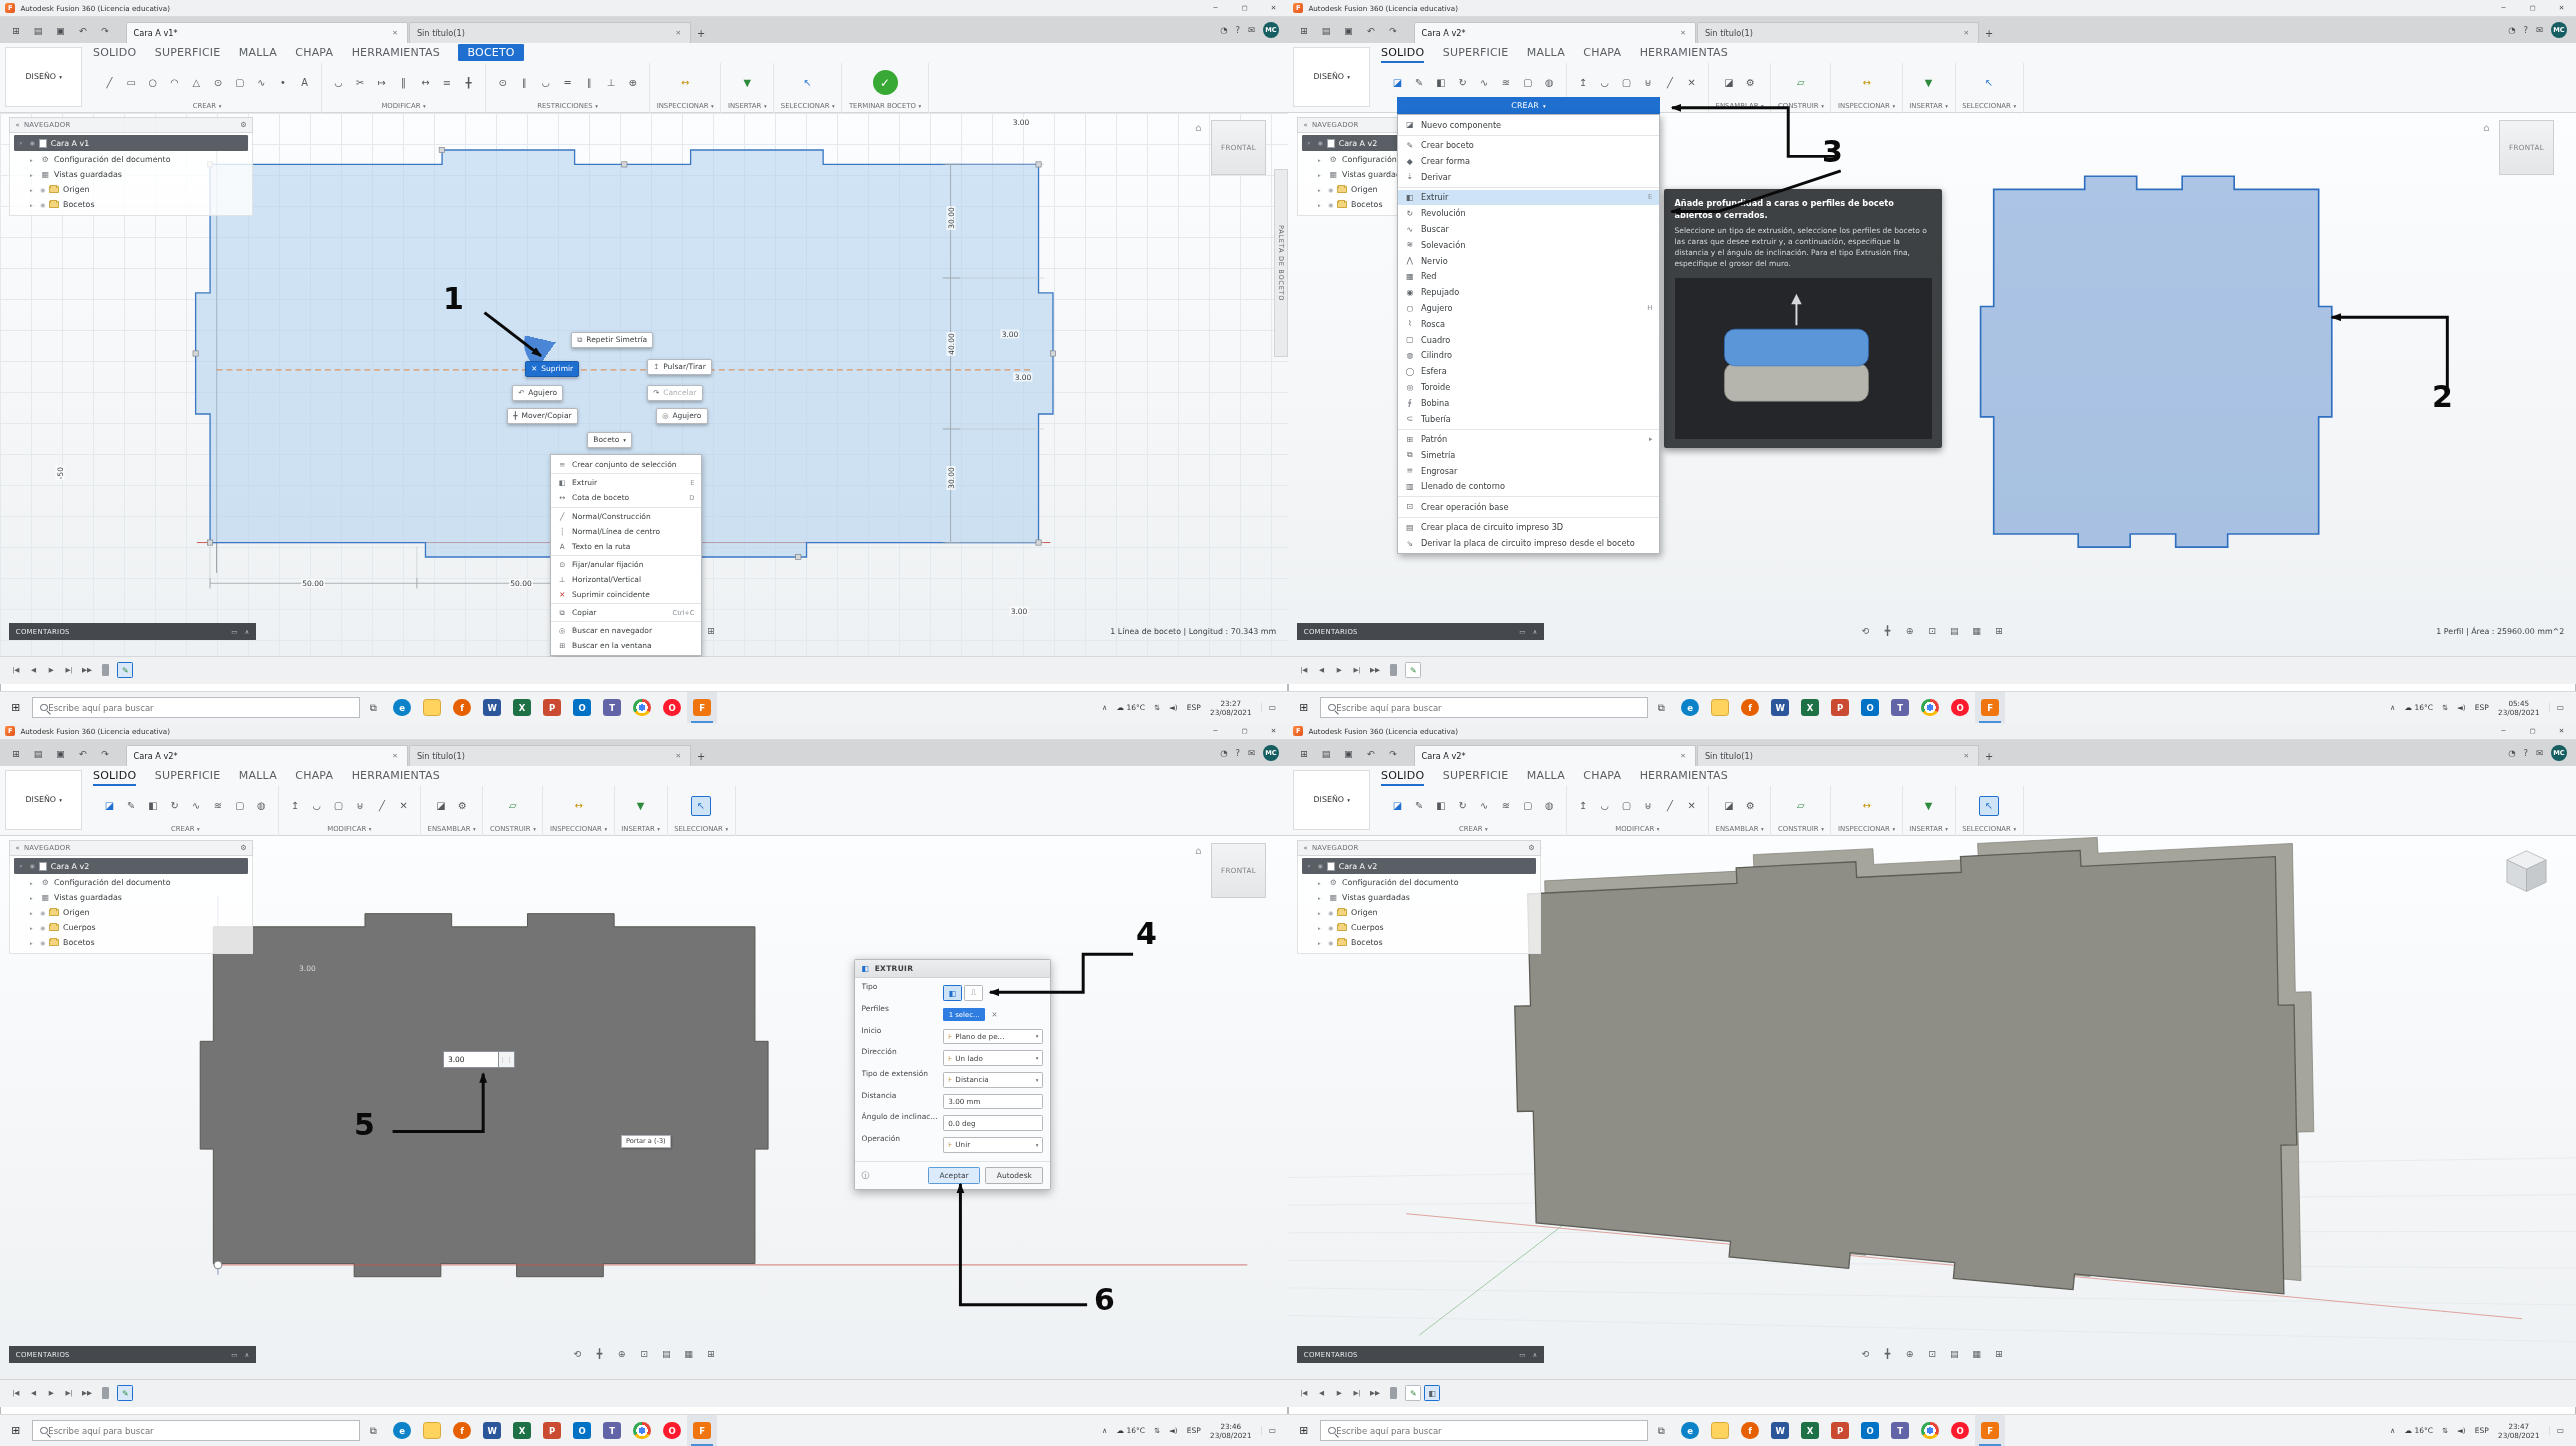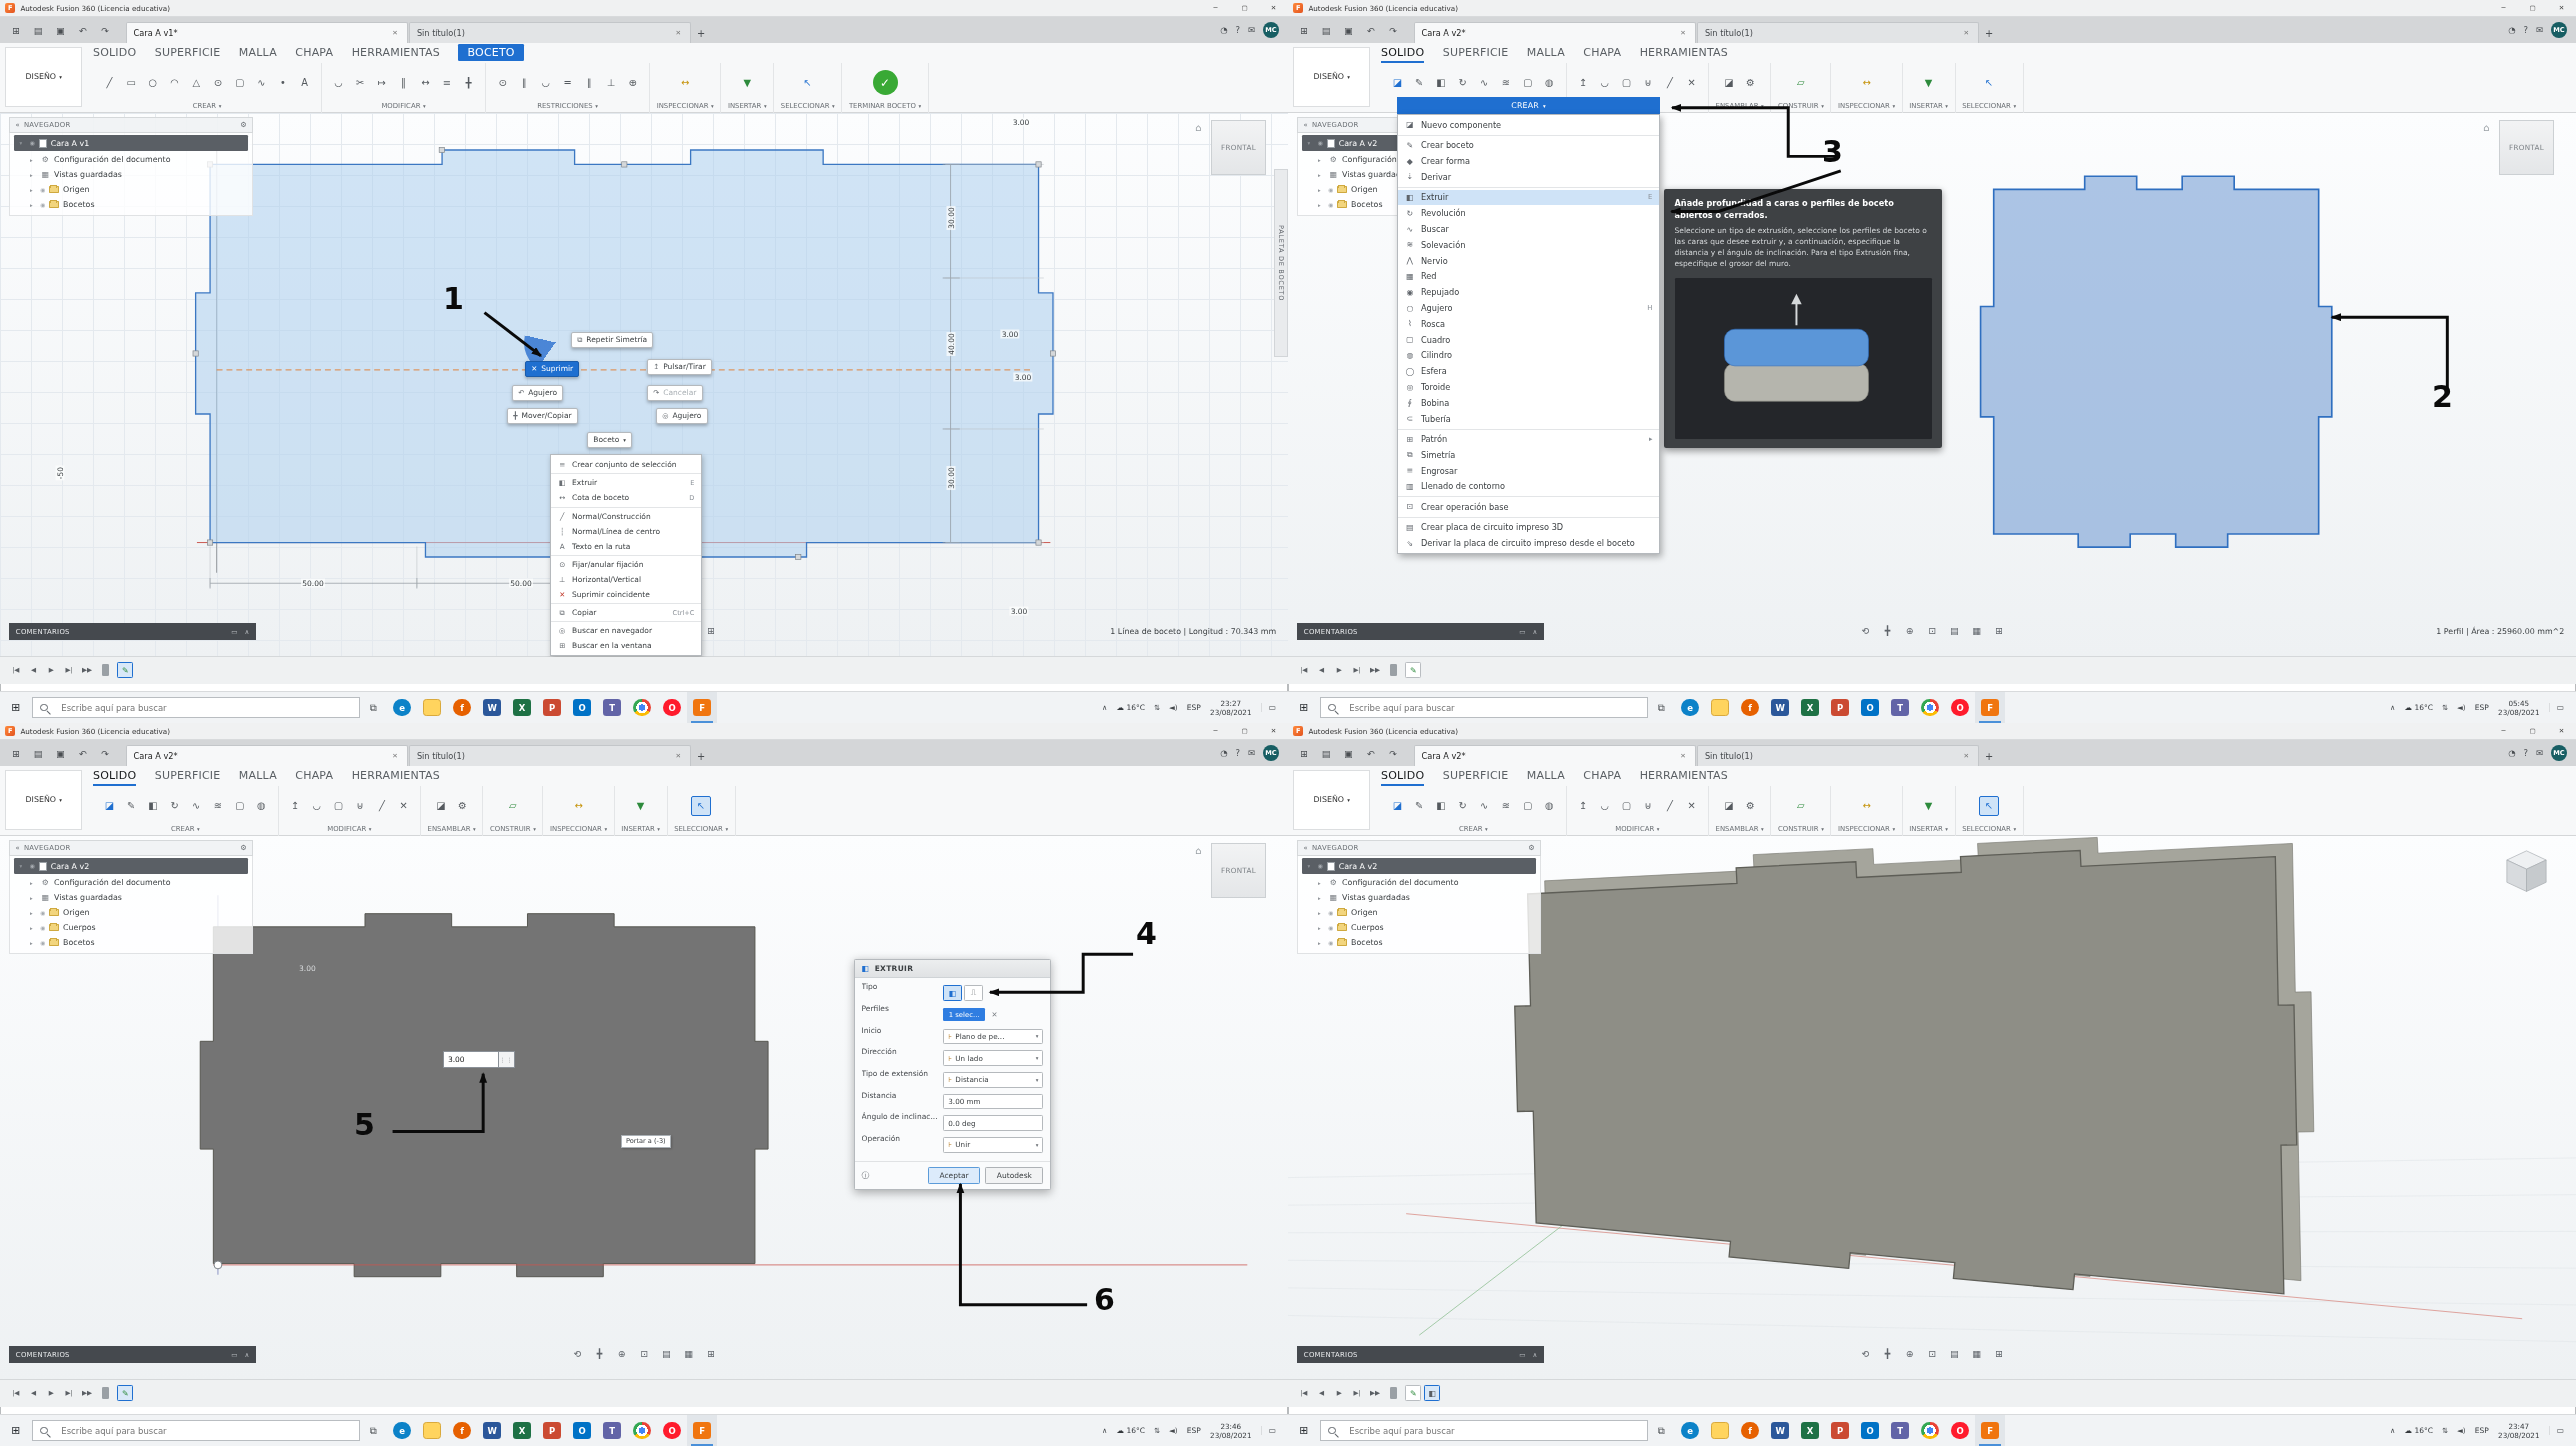--- a/index.html
+++ b/index.html
@@ -74,21 +74,21 @@
 
 .timeline{position:absolute;top:656px;left:0;right:0;height:27.6px;background:#eff1f2;border-top:0.7px solid #d5d8da;display:flex;align-items:center;gap:2px;padding:0 7.9px;z-index:25}
 .tl-btn{min-width:15.8px;height:14.4px;display:flex;align-items:center;justify-content:center;font-size:6.6px;color:#5a5f64}
 .tl-marker{width:6.6px;height:11.8px;background:#9aa0a5;border-radius:1.3px;margin:0 5.3px}
 .tl-op{width:15.8px;height:15.8px;border:0.7px solid #b9bdc1;background:#fff;border-radius:1.3px;display:flex;align-items:center;justify-content:center;font-size:7.9px;margin-left:1.3px}
 .tl-op.active{border:1.3px solid #1f6fd0;background:#d8e8f8}
 .tl-op .s{color:#2e8b3d}.tl-op .e{color:#5a5f64}
 
 .taskbar{position:absolute;top:691px;left:0;right:0;height:32px;background:#f1f3f5;border-top:0.7px solid #d8dadc;display:flex;align-items:center;z-index:40}
 .tb-start{width:31.5px;height:100%;display:flex;align-items:center;justify-content:center;font-size:11px;color:#2b2f33}
-.tb-search{width:328px;height:21.7px;background:#fff;border:0.7px solid #b9bdc1;display:flex;align-items:center;gap:13px;padding:0 7.9px}
+.tb-search{width:328px;height:21.7px;background:#fff;border:0.7px solid #b9bdc1;display:flex;align-items:center;gap:0;padding:0 7.9px}
 .mag{width:7.9px;height:7.9px;border:1.3px solid #5f646a;border-radius:50%;position:relative;flex:none}
 .mag:after{content:"";position:absolute;width:1.3px;height:4.6px;background:#5f646a;transform:rotate(-45deg);left:6.6px;top:5.9px}
 .tsearch-input{border:none;outline:none;flex:1;font-size:8.5px;color:#5f646a;background:transparent;font-family:inherit}
 .tb-ico{width:27.6px;height:100%;display:flex;align-items:center;justify-content:center;font-size:9.8px;color:#45494d}
 .tb-apps{display:flex;height:100%}
 .tb-app{width:30px;height:100%;display:flex;align-items:center;justify-content:center;position:relative}
 .tb-app .bubble{width:17.7px;height:17.7px;border-radius:3.3px;display:flex;align-items:center;justify-content:center;color:#fff;font-size:8.5px;font-weight:bold}
 .tb-app.circle .bubble{border-radius:50%}
 .tb-app.active{background:#e2e6ea}
 .tb-app.active:after{content:"";position:absolute;bottom:0;left:3.9px;right:3.9px;height:2px;background:#4a90d9}

